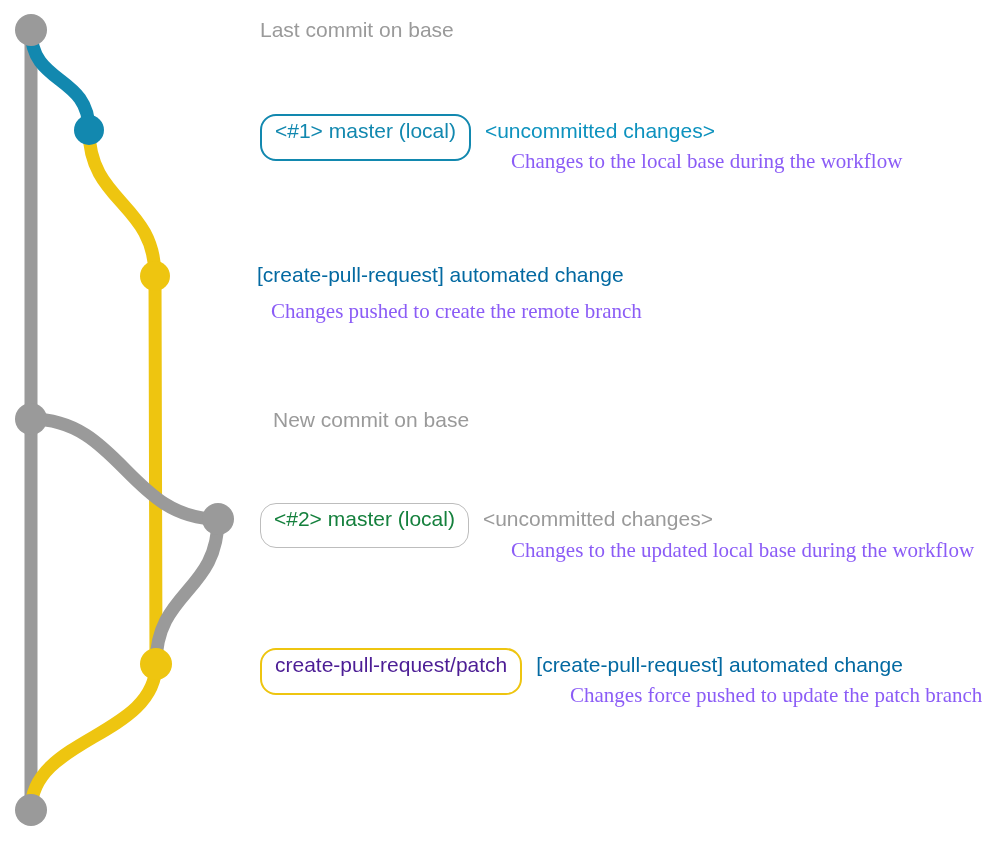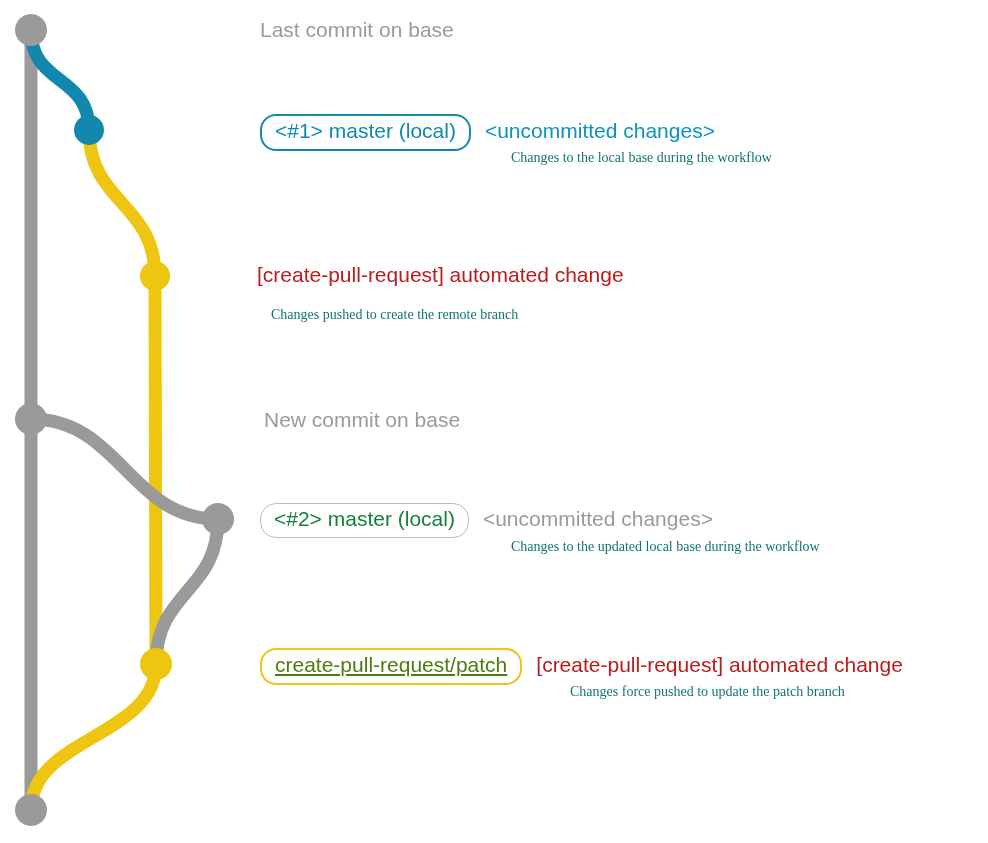--- a/index.html
+++ b/index.html
@@ -37,45 +37,45 @@
   .row {
     position: absolute;
     display: flex;
     align-items: baseline;
   }
 
   .pill {
     display: inline-block;
     border: 2px solid #1288AF;
     border-radius: 16px;
-    padding: 4px 13px 7px 13px;
+    padding: 4px 13px 17px 13px;
     font-size: 21px;
     line-height: 1.05;
     white-space: nowrap;
     background: #ffffff;
     box-sizing: border-box;
   }
   .pill.blue   { border-color: #1288AF; color: #1288AF; }
   .pill.gray   { border-color: #BDBDBD; color: #15803d; border-width: 1.6px; }
-  .pill.yellow { border-color: #EEC510; color: #4d7c0f; text-decoration: underline; }
+  .pill.yellow { border-color: #EEC510; color: #4c1d95; }
 
   .headline {
     font-size: 21px;
     line-height: 1.1;
     white-space: nowrap;
   }
   .headline.blue   { color: #0D92BE; }
   .headline.gray   { color: #9A9A9A; }
-  .headline.yellow { color: #b91c1c; }
+  .headline.yellow { color: #0369a1; }
 
   .subtext {
     position: absolute;
     font-family: "Liberation Serif", serif;
-    font-size: 14px;
-    color: #0f766e;
+    font-size: 21px;
+    color: #8b5cf6;
     white-space: nowrap;
     line-height: 1.1;
   }
 
   .gap { width: 14px; display: inline-block; }
 </style>
 </head>
 <body>
 
 <svg id="graph-canvas" viewBox="0 0 250 843" width="250" height="843" xmlns="http://www.w3.org/2000/svg">
@@ -112,23 +112,23 @@
   <div class="row" style="left:260px; top:114px;">
     <span class="pill blue">&lt;#1&gt; master (local)</span>
     <span class="gap"></span>
     <span class="headline blue">&lt;uncommitted changes&gt;</span>
   </div>
   <div class="subtext" style="left:511px; top:150px;">Changes to the local base during the workflow</div>
 
   <div class="row" style="left:257px; top:263px;">
     <span class="headline yellow">[create-pull-request] automated change</span>
   </div>
-  <div class="subtext" style="left:271px; top:307px;">Changes pushed to create the remote branch</div>
+  <div class="subtext" style="left:271px; top:300px;">Changes pushed to create the remote branch</div>
 
-  <div class="row" style="left:264px; top:408px;">
+  <div class="row" style="left:273px; top:408px;">
     <span class="headline gray">New commit on base</span>
   </div>
 
   <div class="row" style="left:260px; top:503px;">
     <span class="pill gray">&lt;#2&gt; master (local)</span>
     <span class="gap"></span>
     <span class="headline gray">&lt;uncommitted changes&gt;</span>
   </div>
   <div class="subtext" style="left:511px; top:539px;text-align:right;">Changes to the updated local base during the workflow</div>
 

